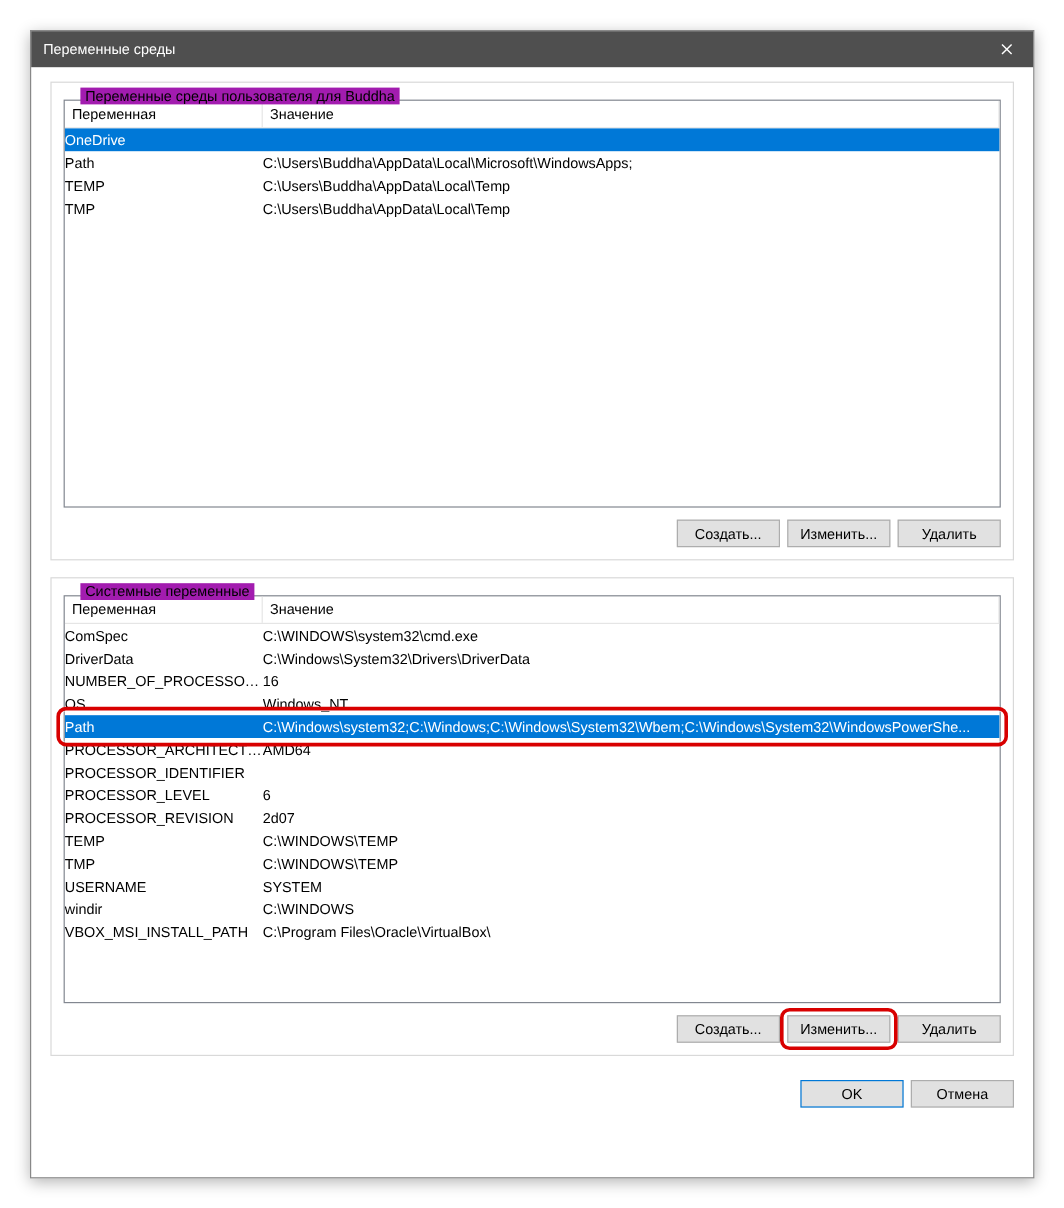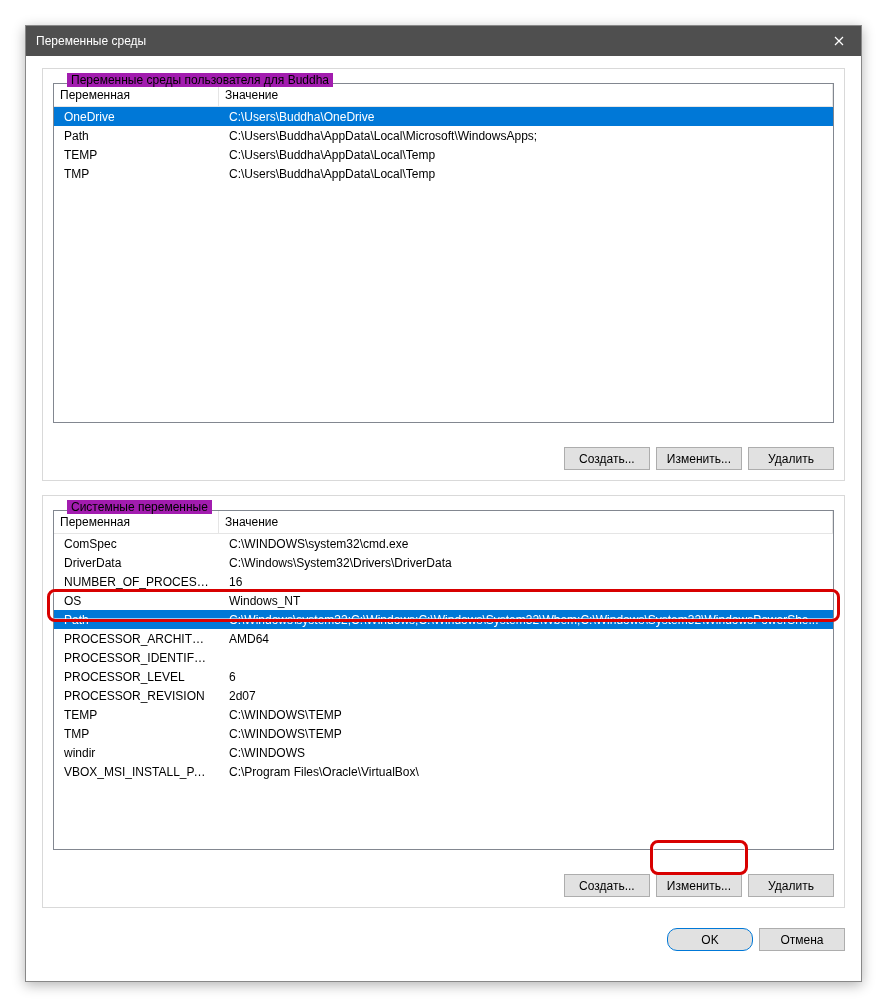--- a/index.html
+++ b/index.html
@@ -74,53 +74,52 @@
     border-right: 1px solid #e5e5e5;
   }
   .col-var { width: 165px; flex: 0 0 165px; }
   .col-val { flex: 1; min-width: 0; }
   .row {
     display: flex;
     align-items: center;
     min-height: 19px;
   }
   .row .cell {
-    padding: 2px 10px;
+    padding: 2px 0;
     white-space: nowrap;
     overflow: hidden;
     text-overflow: ellipsis;
   }
   .row.sel {
     background: #0078d7;
     color: #fff;
   }
   .btnrow {
     display: flex;
     justify-content: flex-end;
     gap: 6px;
-    margin-top: 24px;
+    margin-top: 10px;
   }
   .btn {
     min-width: 86px;
     height: 23px;
     border: 1px solid #adadad;
     background: #e1e1e1;
     font: inherit;
     cursor: pointer;
     padding: 0 10px;
   }
   .footer {
     display: flex;
     justify-content: flex-end;
     gap: 6px;
     padding-top: 6px;
   }
   .btn.default {
     border-color: #0078d7;
-    border-radius: 10px;
   }
   
   .ring {
     position: absolute;
     border: 3px solid #d80000;
     border-radius: 8px;
     pointer-events: none;
     box-shadow: 0 0 0 1px rgba(255,255,255,0.6) inset;
   }
 </style>
@@ -144,21 +143,20 @@
       <span class="group-title">Переменные среды пользователя для Buddha</span>
 
       <div class="listbox top" id="user-list">
         <div class="lbhead">
           <div class="col col-var">Переменная</div>
           <div class="col col-val">Значение</div>
         </div>
 
       <div class="row sel">
             <div class="cell col-var">OneDrive</div>
-            <div class="cell col-val">C:\Users\Buddha\OneDrive</div>
           </div>
           <div class="row">
             <div class="cell col-var">Path</div>
             <div class="cell col-val">C:\Users\Buddha\AppData\Local\Microsoft\WindowsApps;</div>
           </div>
           <div class="row">
             <div class="cell col-var">TEMP</div>
             <div class="cell col-val">C:\Users\Buddha\AppData\Local\Temp</div>
           </div>
           <div class="row">
@@ -219,20 +217,24 @@
           </div>
           <div class="row">
             <div class="cell col-var">TEMP</div>
             <div class="cell col-val">C:\WINDOWS\TEMP</div>
           </div>
           <div class="row">
             <div class="cell col-var">TMP</div>
             <div class="cell col-val">C:\WINDOWS\TEMP</div>
           </div>
           <div class="row">
+            <div class="cell col-var">USERNAME</div>
+            <div class="cell col-val">SYSTEM</div>
+          </div>
+          <div class="row">
             <div class="cell col-var">windir</div>
             <div class="cell col-val">C:\WINDOWS</div>
           </div>
           <div class="row">
             <div class="cell col-var">VBOX_MSI_INSTALL_PATH</div>
             <div class="cell col-val">C:\Program Files\Oracle\VirtualBox\</div>
           </div>
         </div>
 
       <div class="btnrow">

